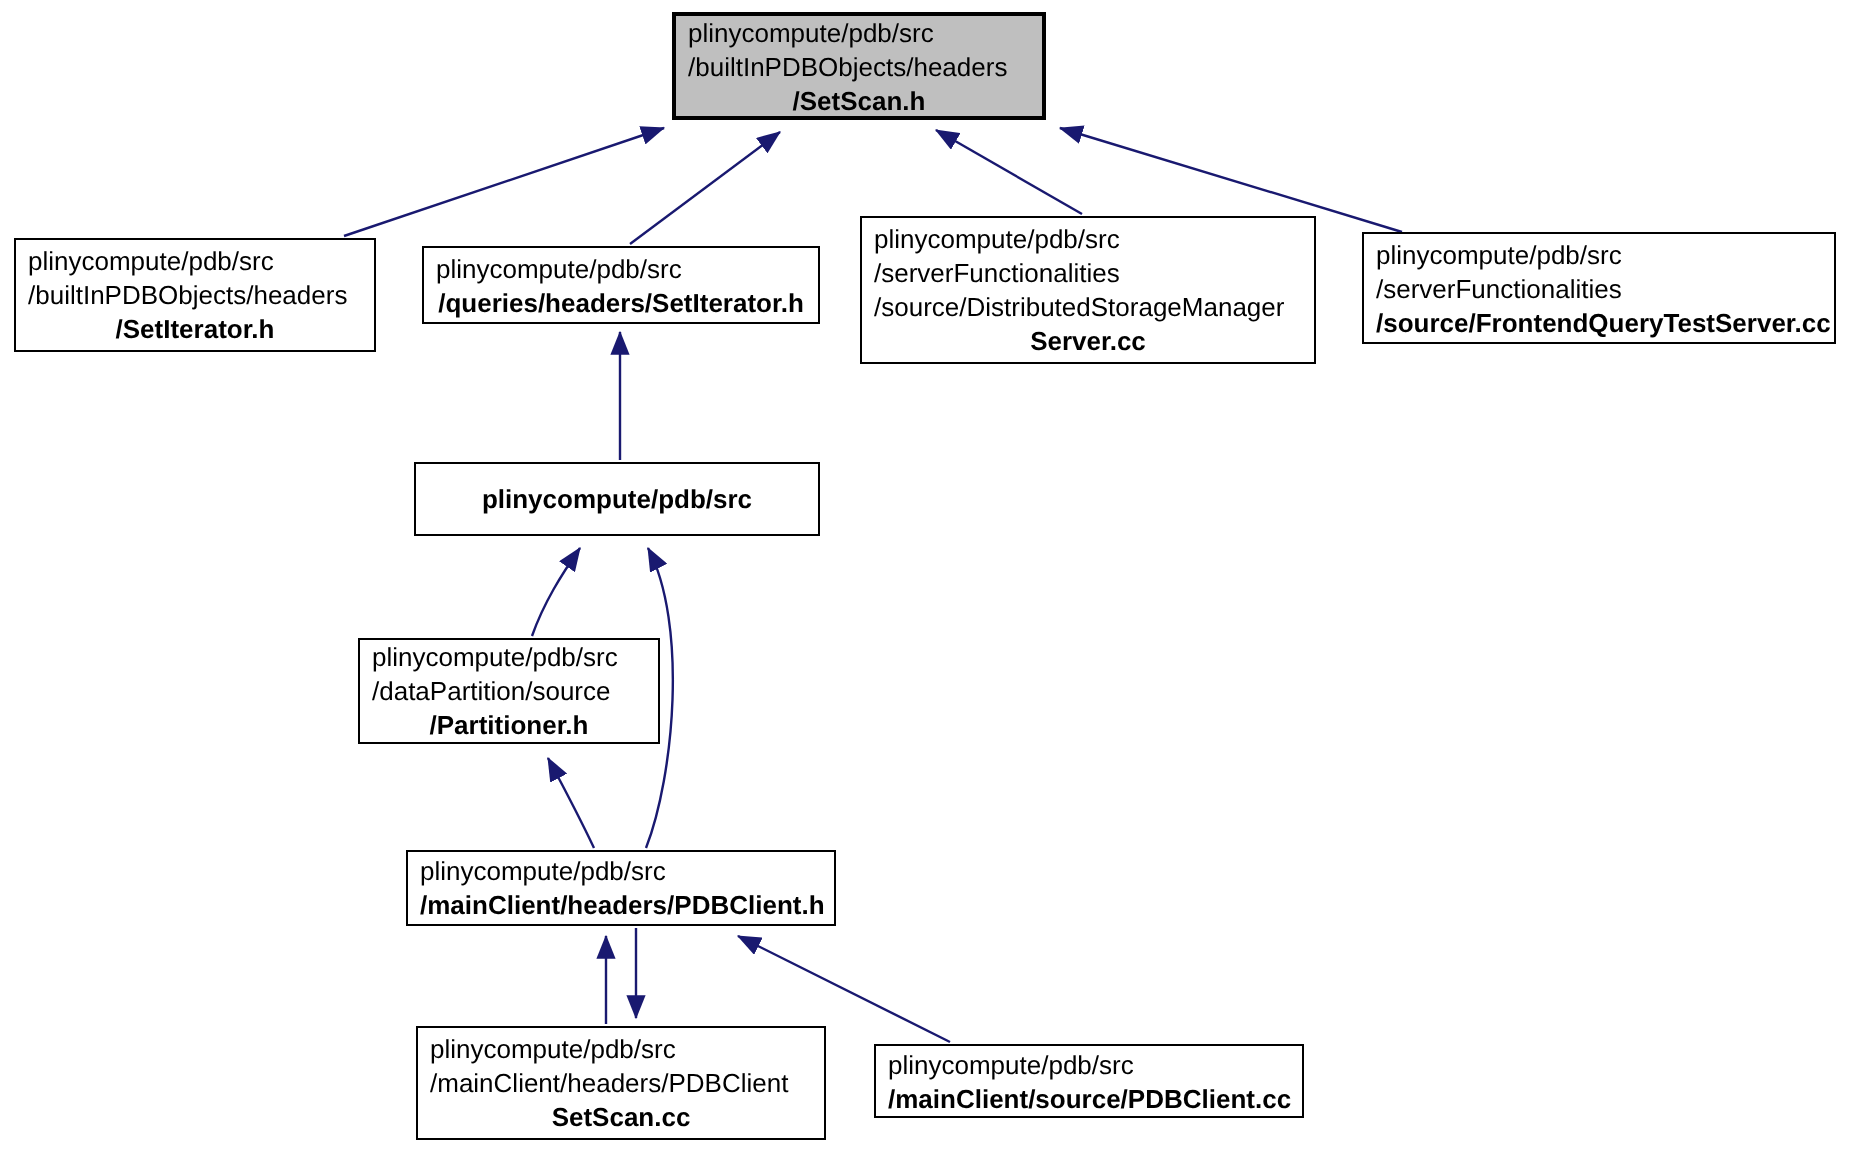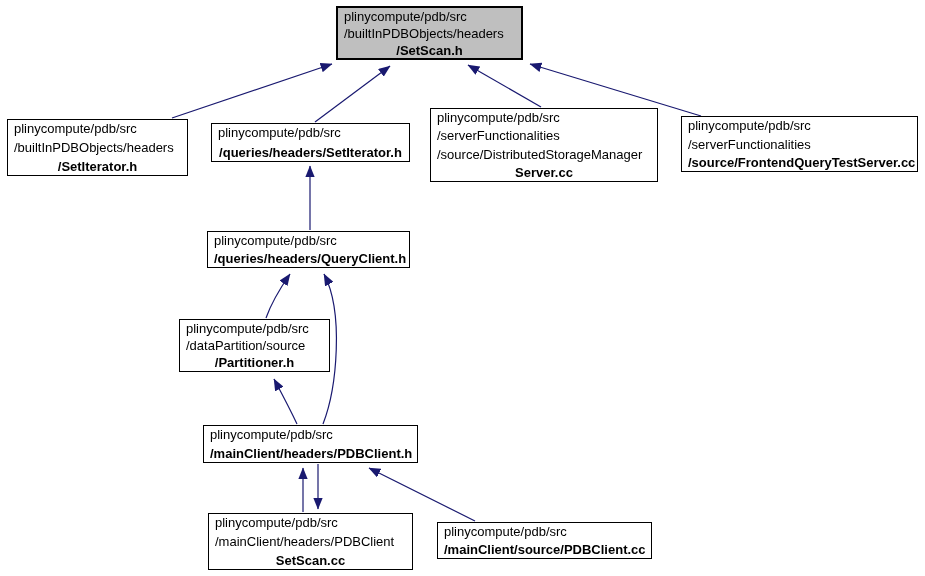--- a/index.html
+++ b/index.html
@@ -24,21 +24,21 @@
   .node {
     position: absolute;
     box-sizing: border-box;
     background: #ffffff;
     border: 1px solid #000000;
     color: #000000;
     font-size: 13px;
     line-height: 17px;
     display: flex;
     flex-direction: column;
-    justify-content: space-between;
+    justify-content: center;
     white-space: nowrap;
     cursor: pointer;
   }
   .node .line {
     text-align: left;
     padding: 0 6px;
   }
   .node .line:last-child {
     text-align: center;
     font-weight: bold;
@@ -99,21 +99,20 @@
   </div>
 
   <div class="node" style="left:681px; top:116px; width:237px; height:56px;">
     <div class="line">plinycompute/pdb/src</div>
     <div class="line">/serverFunctionalities</div>
     <div class="line">/source/FrontendQueryTestServer.cc</div>
   </div>
 
   <div class="node" style="left:207px; top:231px; width:203px; height:37px;">
     <div class="line">plinycompute/pdb/src</div>
-    <div class="line">/queries/headers/QueryClient.h</div>
   </div>
 
   <div class="node" style="left:179px; top:319px; width:151px; height:53px;">
     <div class="line">plinycompute/pdb/src</div>
     <div class="line">/dataPartition/source</div>
     <div class="line">/Partitioner.h</div>
   </div>
 
   <div class="node" style="left:203px; top:425px; width:215px; height:38px;">
     <div class="line">plinycompute/pdb/src</div>

